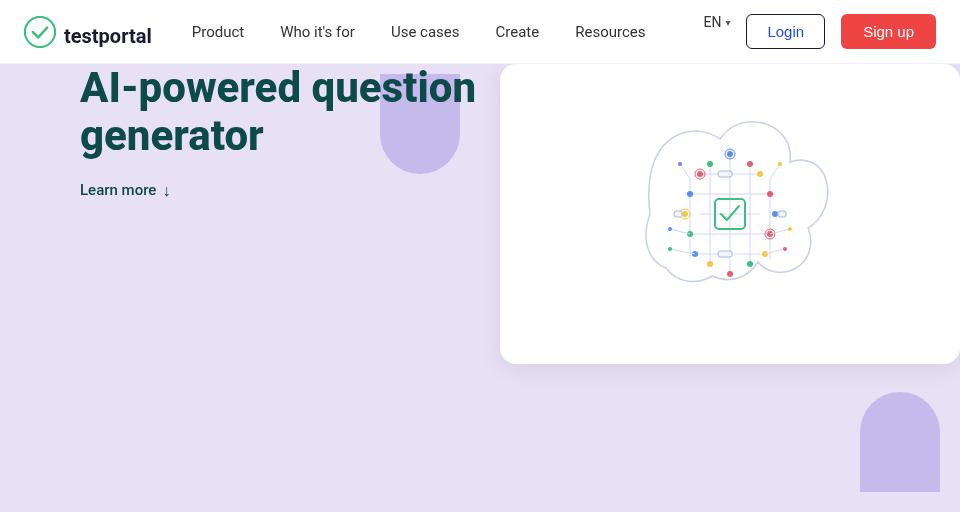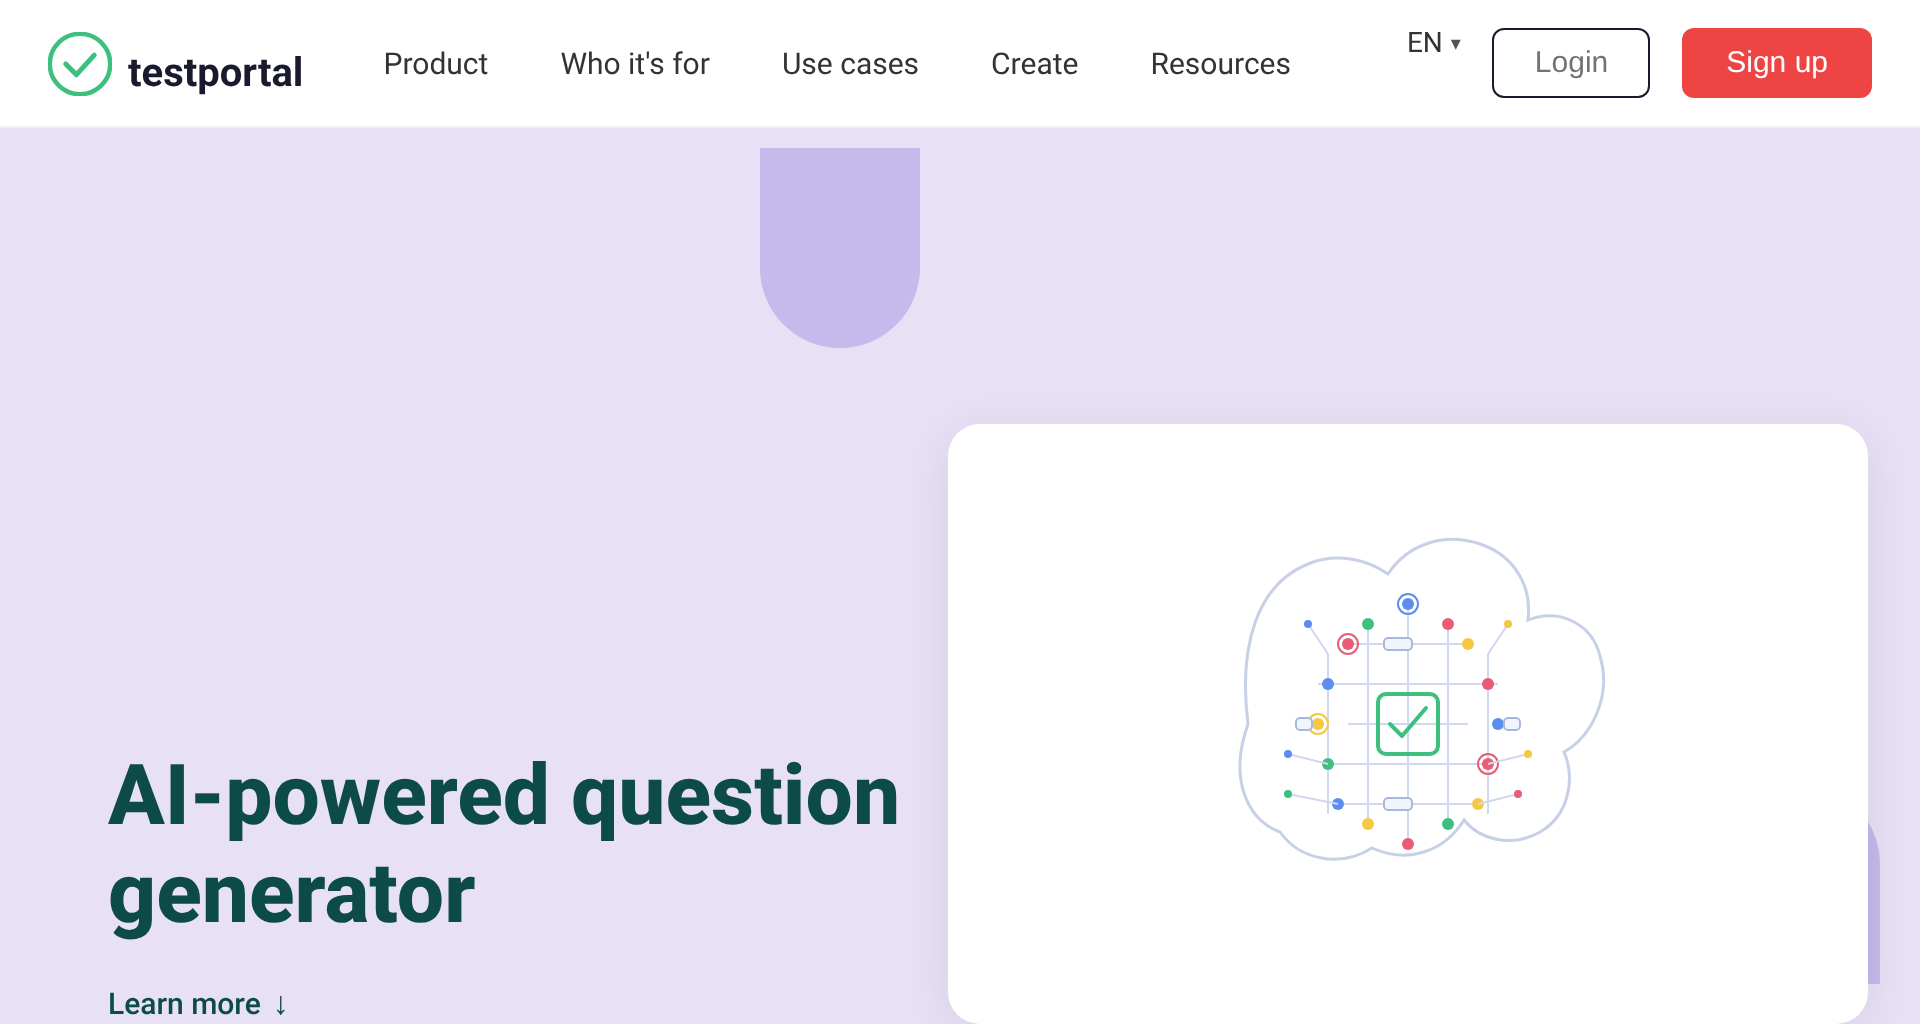--- a/index.html
+++ b/index.html
@@ -57,21 +57,21 @@
       color: #333;
       cursor: pointer;
     }
     .chevron-down {
       font-size: 10px;
       color: #555;
     }
     .btn-login {
       border: 1.5px solid #1a1a2e;
       background: transparent;
-      color: #737373;
+      color: #1d4ed8;
       padding: 8px 20px;
       border-radius: 6px;
       font-size: 15px;
       cursor: pointer;
       font-weight: 500;
     }
     .btn-signup {
       background: #ef4444;
       color: #fff;
       padding: 9px 22px;
@@ -80,22 +80,22 @@
       cursor: pointer;
       font-weight: 500;
       border: none;
     }
 
     
     .hero {
       background: #e8e0f5;
       height: 448px;
       display: flex;
-      align-items: flex-end;
-      padding: 0 60px 0 54px;
+      align-items: flex-start;
+      padding: 0 60px 0 80px;
       position: relative;
       overflow: hidden;
     }
     .hero-content {
       flex: 0 0 420px;
       z-index: 2;
     }
     .hero-title {
       font-size: 42px;
       font-weight: 800;

